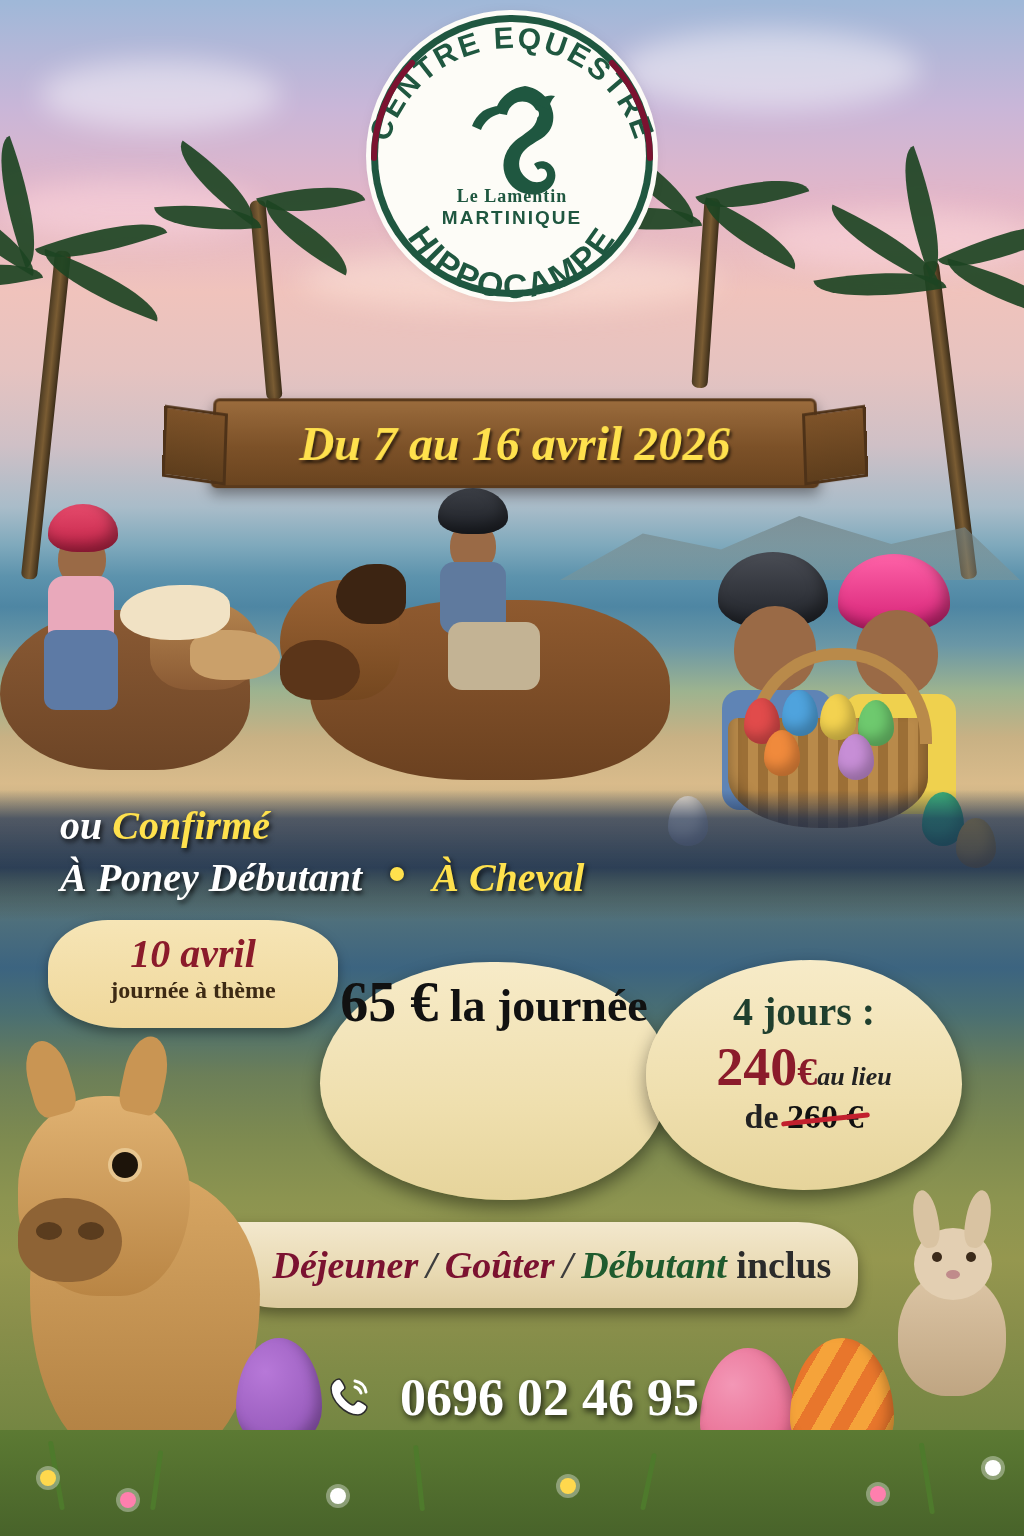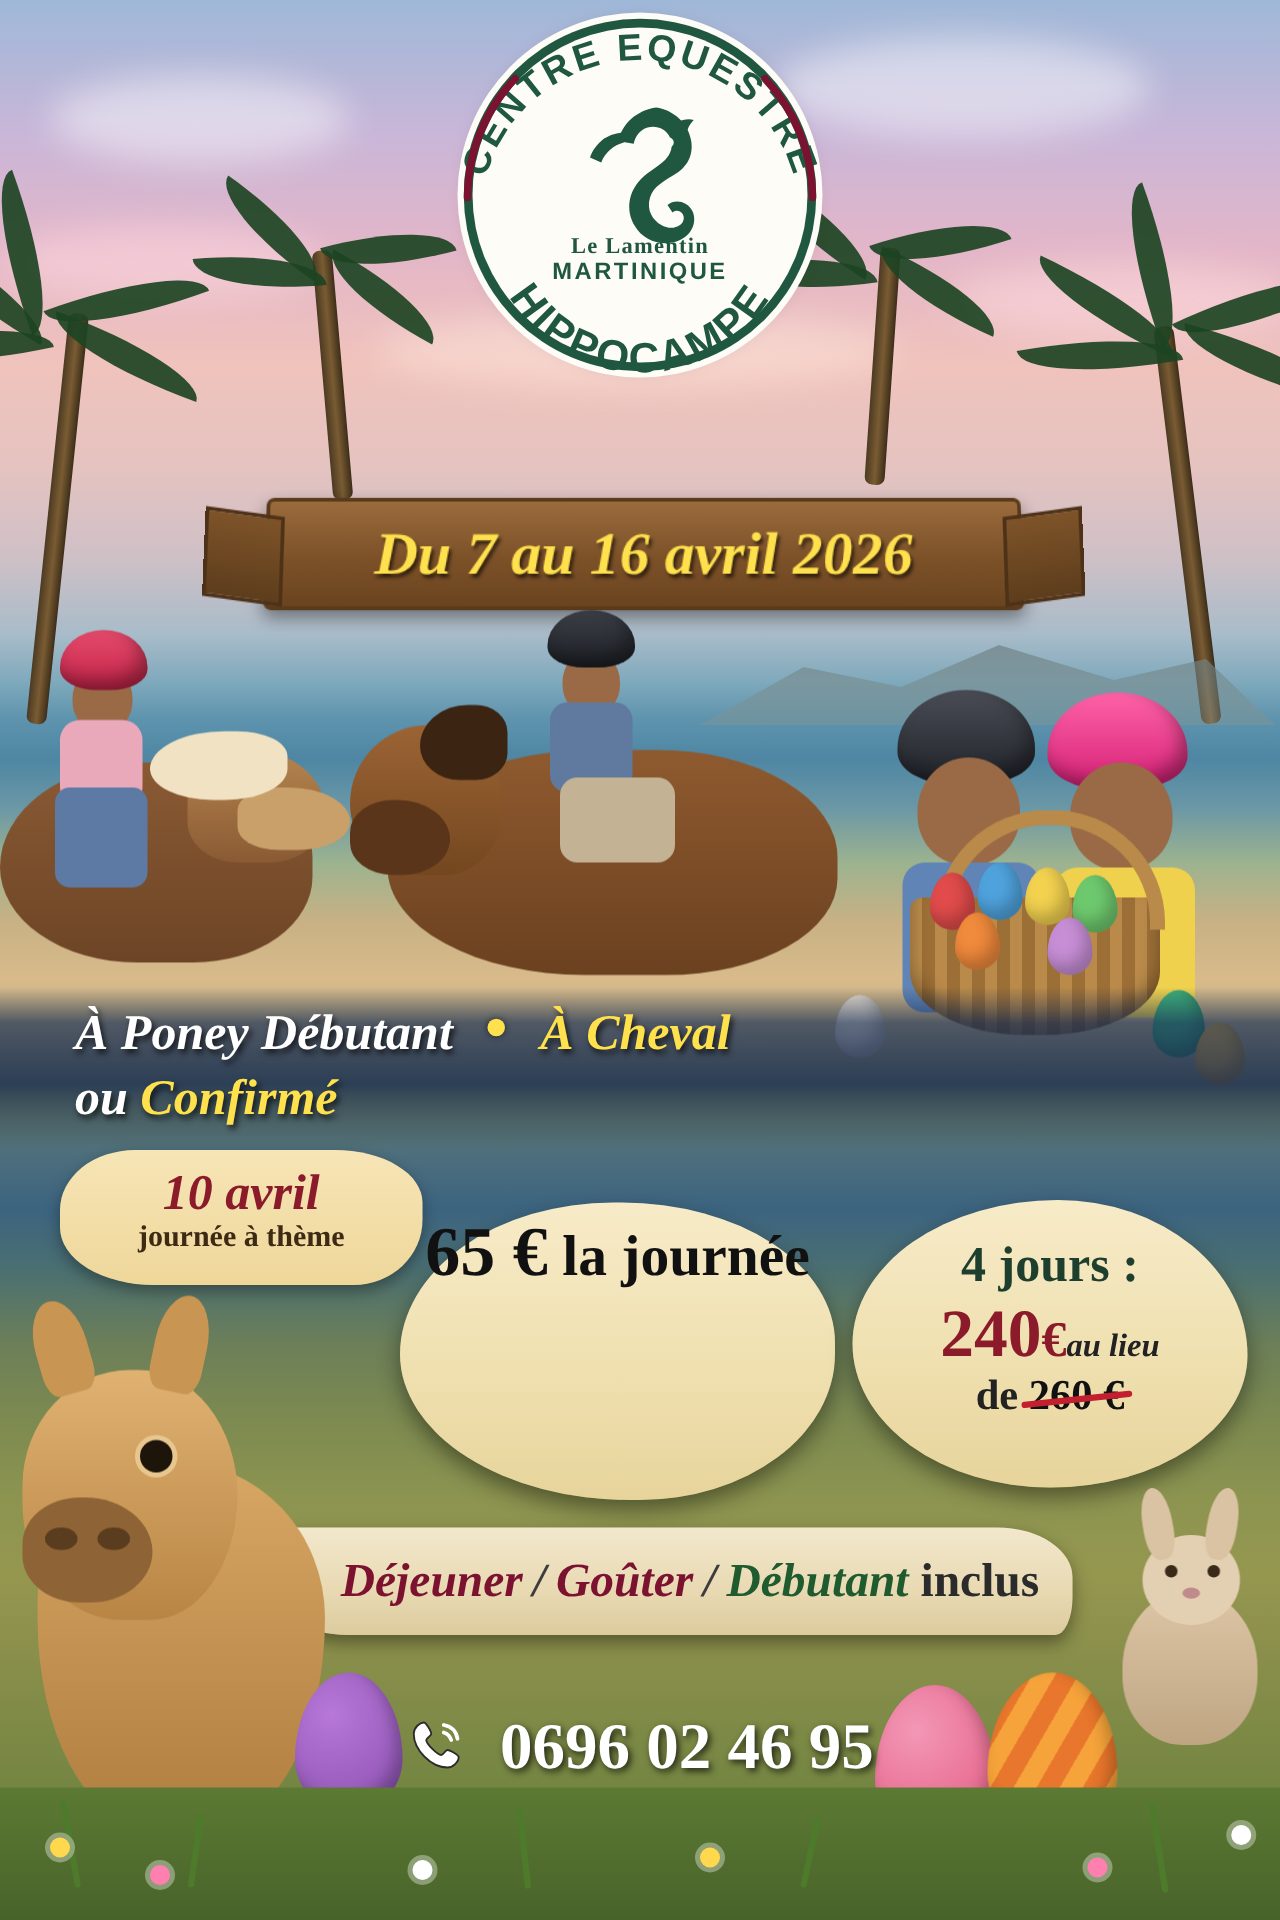--- a/index.html
+++ b/index.html
@@ -252,21 +252,21 @@
     color: #1f3f2e;
   }
   #price1-amount {
     margin-top: 8px;
     font-size: 46px;
     font-weight: bold;
     color: #111;
   }
   #price1-amount .big { font-size: 56px; }
   #price2 {
-    left: 682px;
+    left: 646px;
     top: 960px;
     width: 316px;
     height: 230px;
     border-radius: 52% 48% 50% 50% / 50% 54% 46% 50%;
   }
   #price2-label {
     margin-top: 28px;
     font-size: 40px;
     font-weight: bold;
     color: #1f3f2e;
@@ -499,27 +499,27 @@
     <div class="egg" style="left:178px;top:204px;width:36px;height:46px;background:#c78ed6;"></div>
     <div class="egg" style="left:262px;top:262px;width:42px;height:54px;background:#3eb27a;"></div>
     <div class="egg" style="left:296px;top:288px;width:40px;height:50px;background:#e9b23c;"></div>
     <div class="egg" style="left:8px;top:266px;width:40px;height:50px;background:#f0e4d2;"></div>
   </div>
 
   <div id="band"></div>
 
   <div id="levels">
     <div>
+      <span>ou</span>
+      <span class="hl">Confirmé</span>
+    </div>
+    <div>
       <span>À Poney Débutant</span>
       <span class="dot"></span>
       <span class="hl">À Cheval</span>
-    </div>
-    <div>
-      <span>ou</span>
-      <span class="hl">Confirmé</span>
     </div>
   </div>
 
   <div id="theme-day">
     <div id="theme-date">10 avril</div>
     <div id="theme-sub">journée à thème</div>
   </div>
 
   <div class="blob" id="price1">
     <div id="price1-amount">

